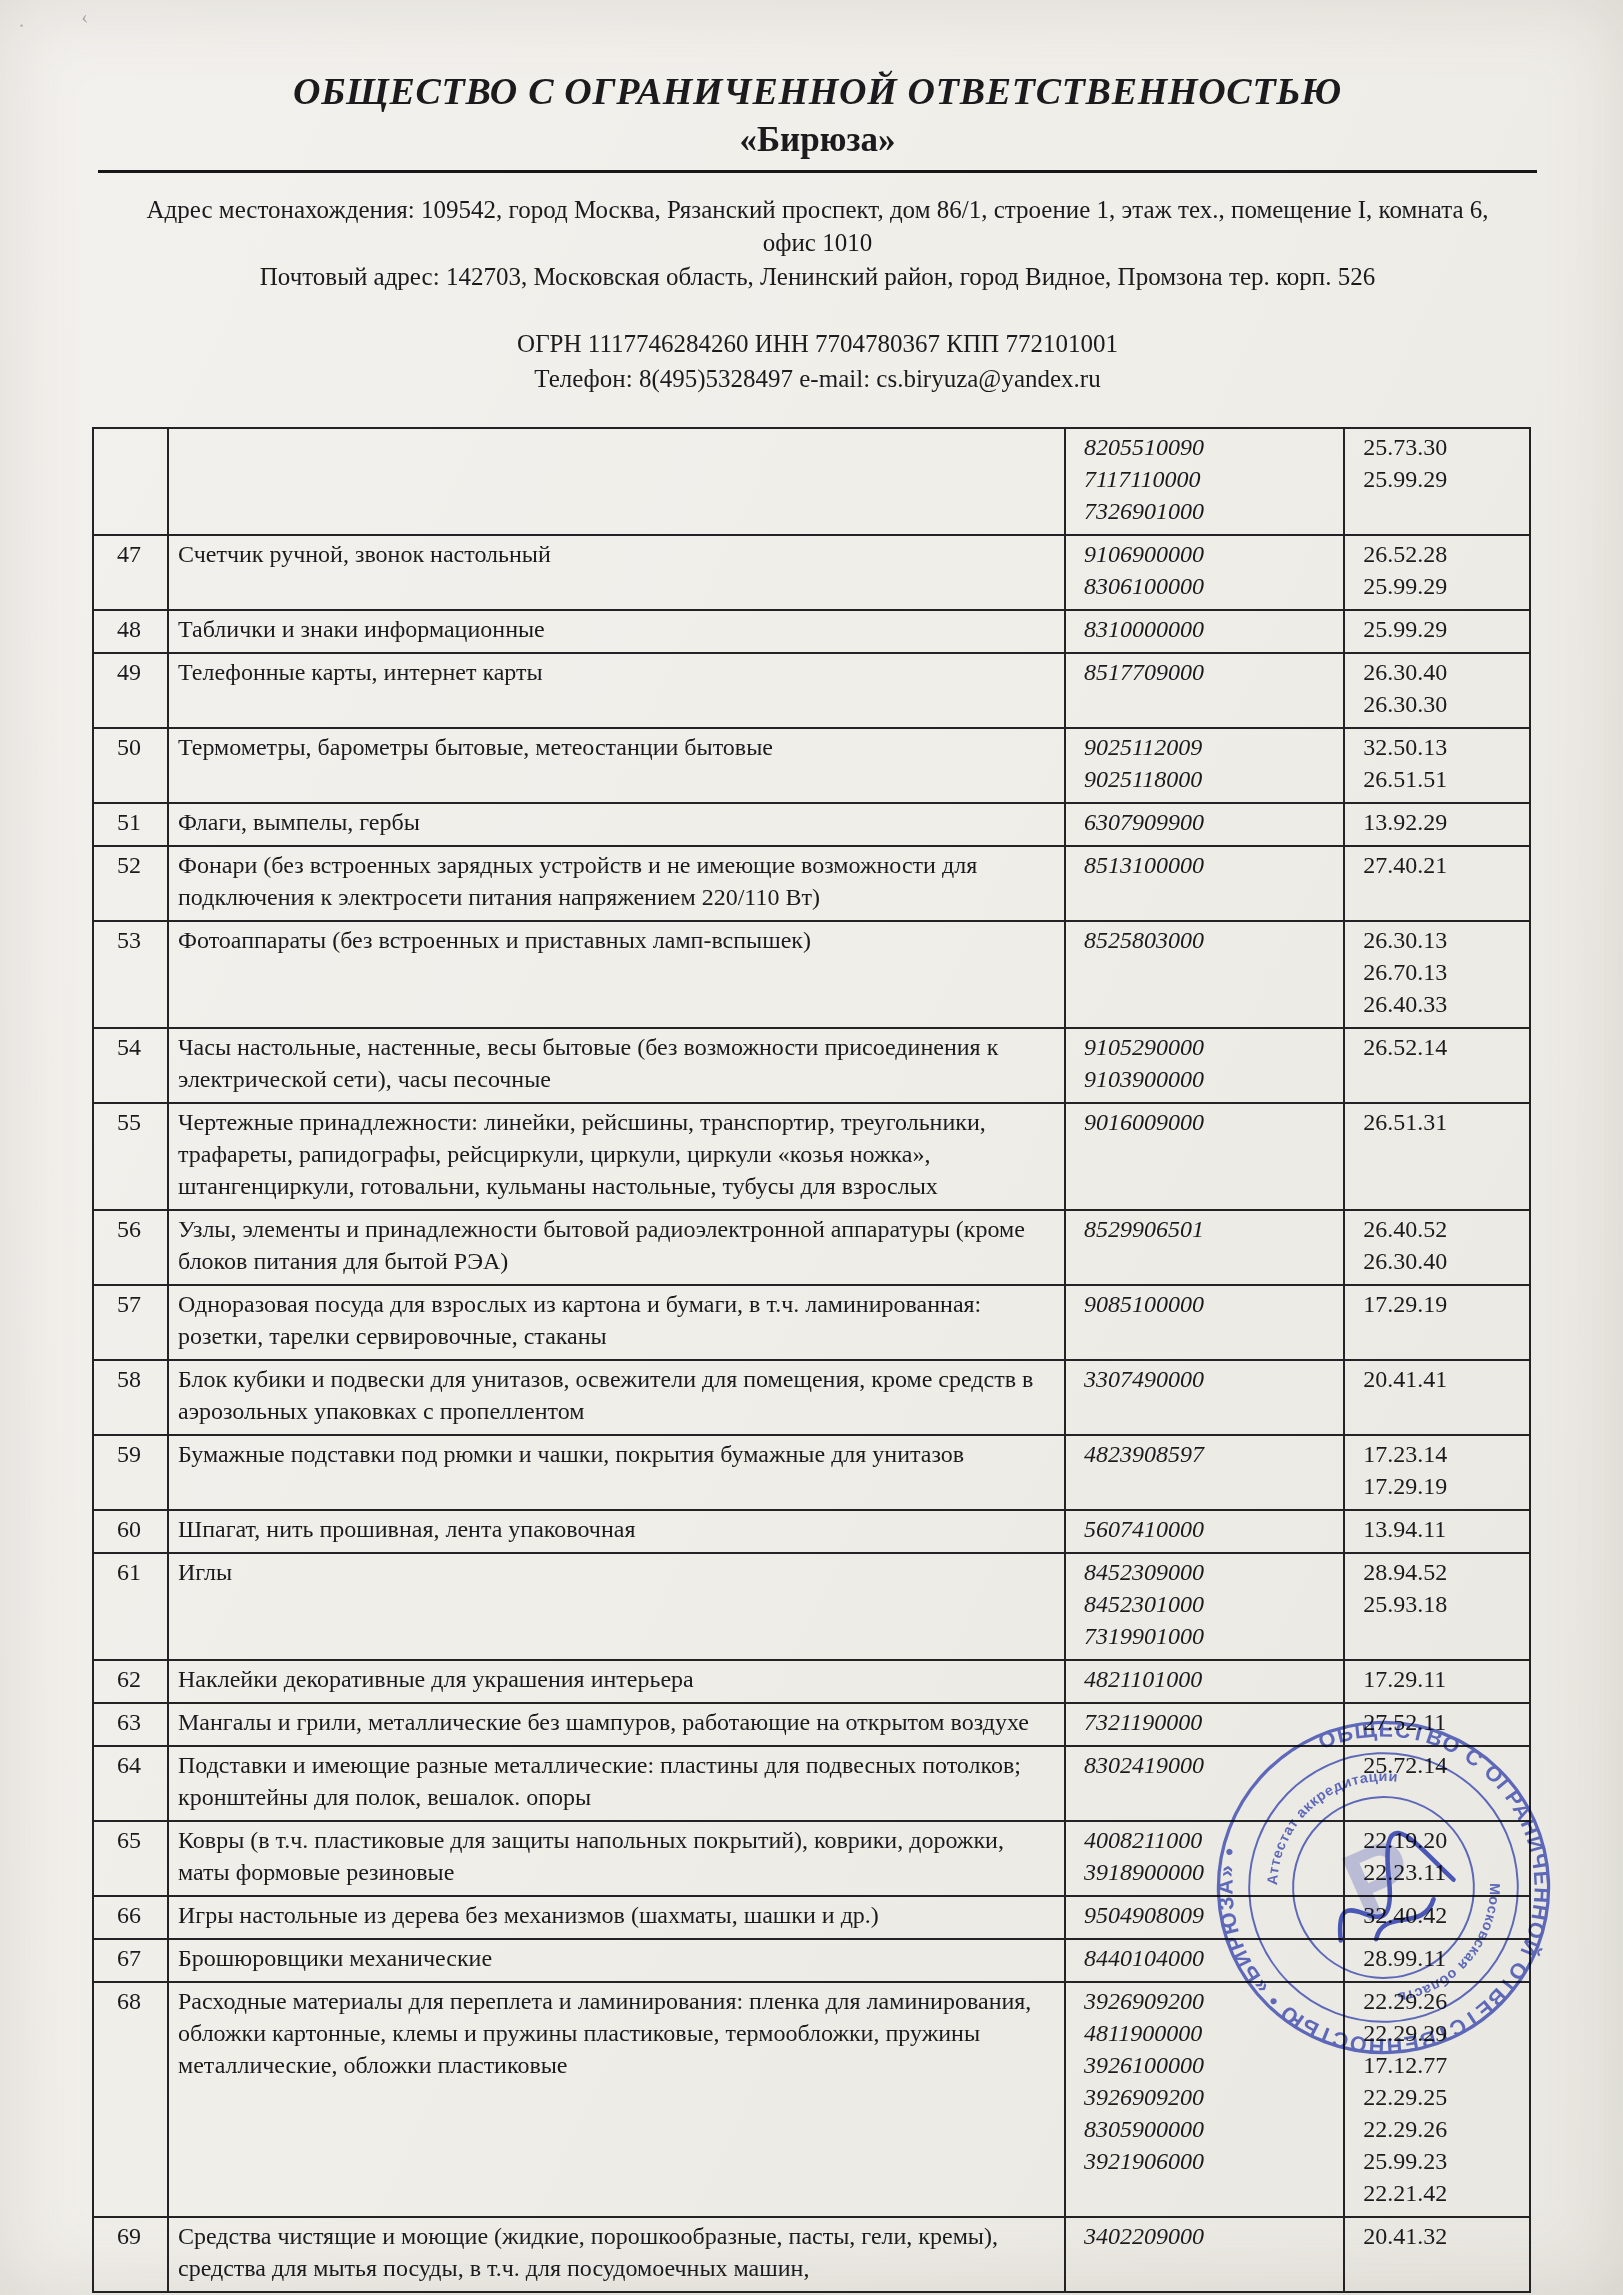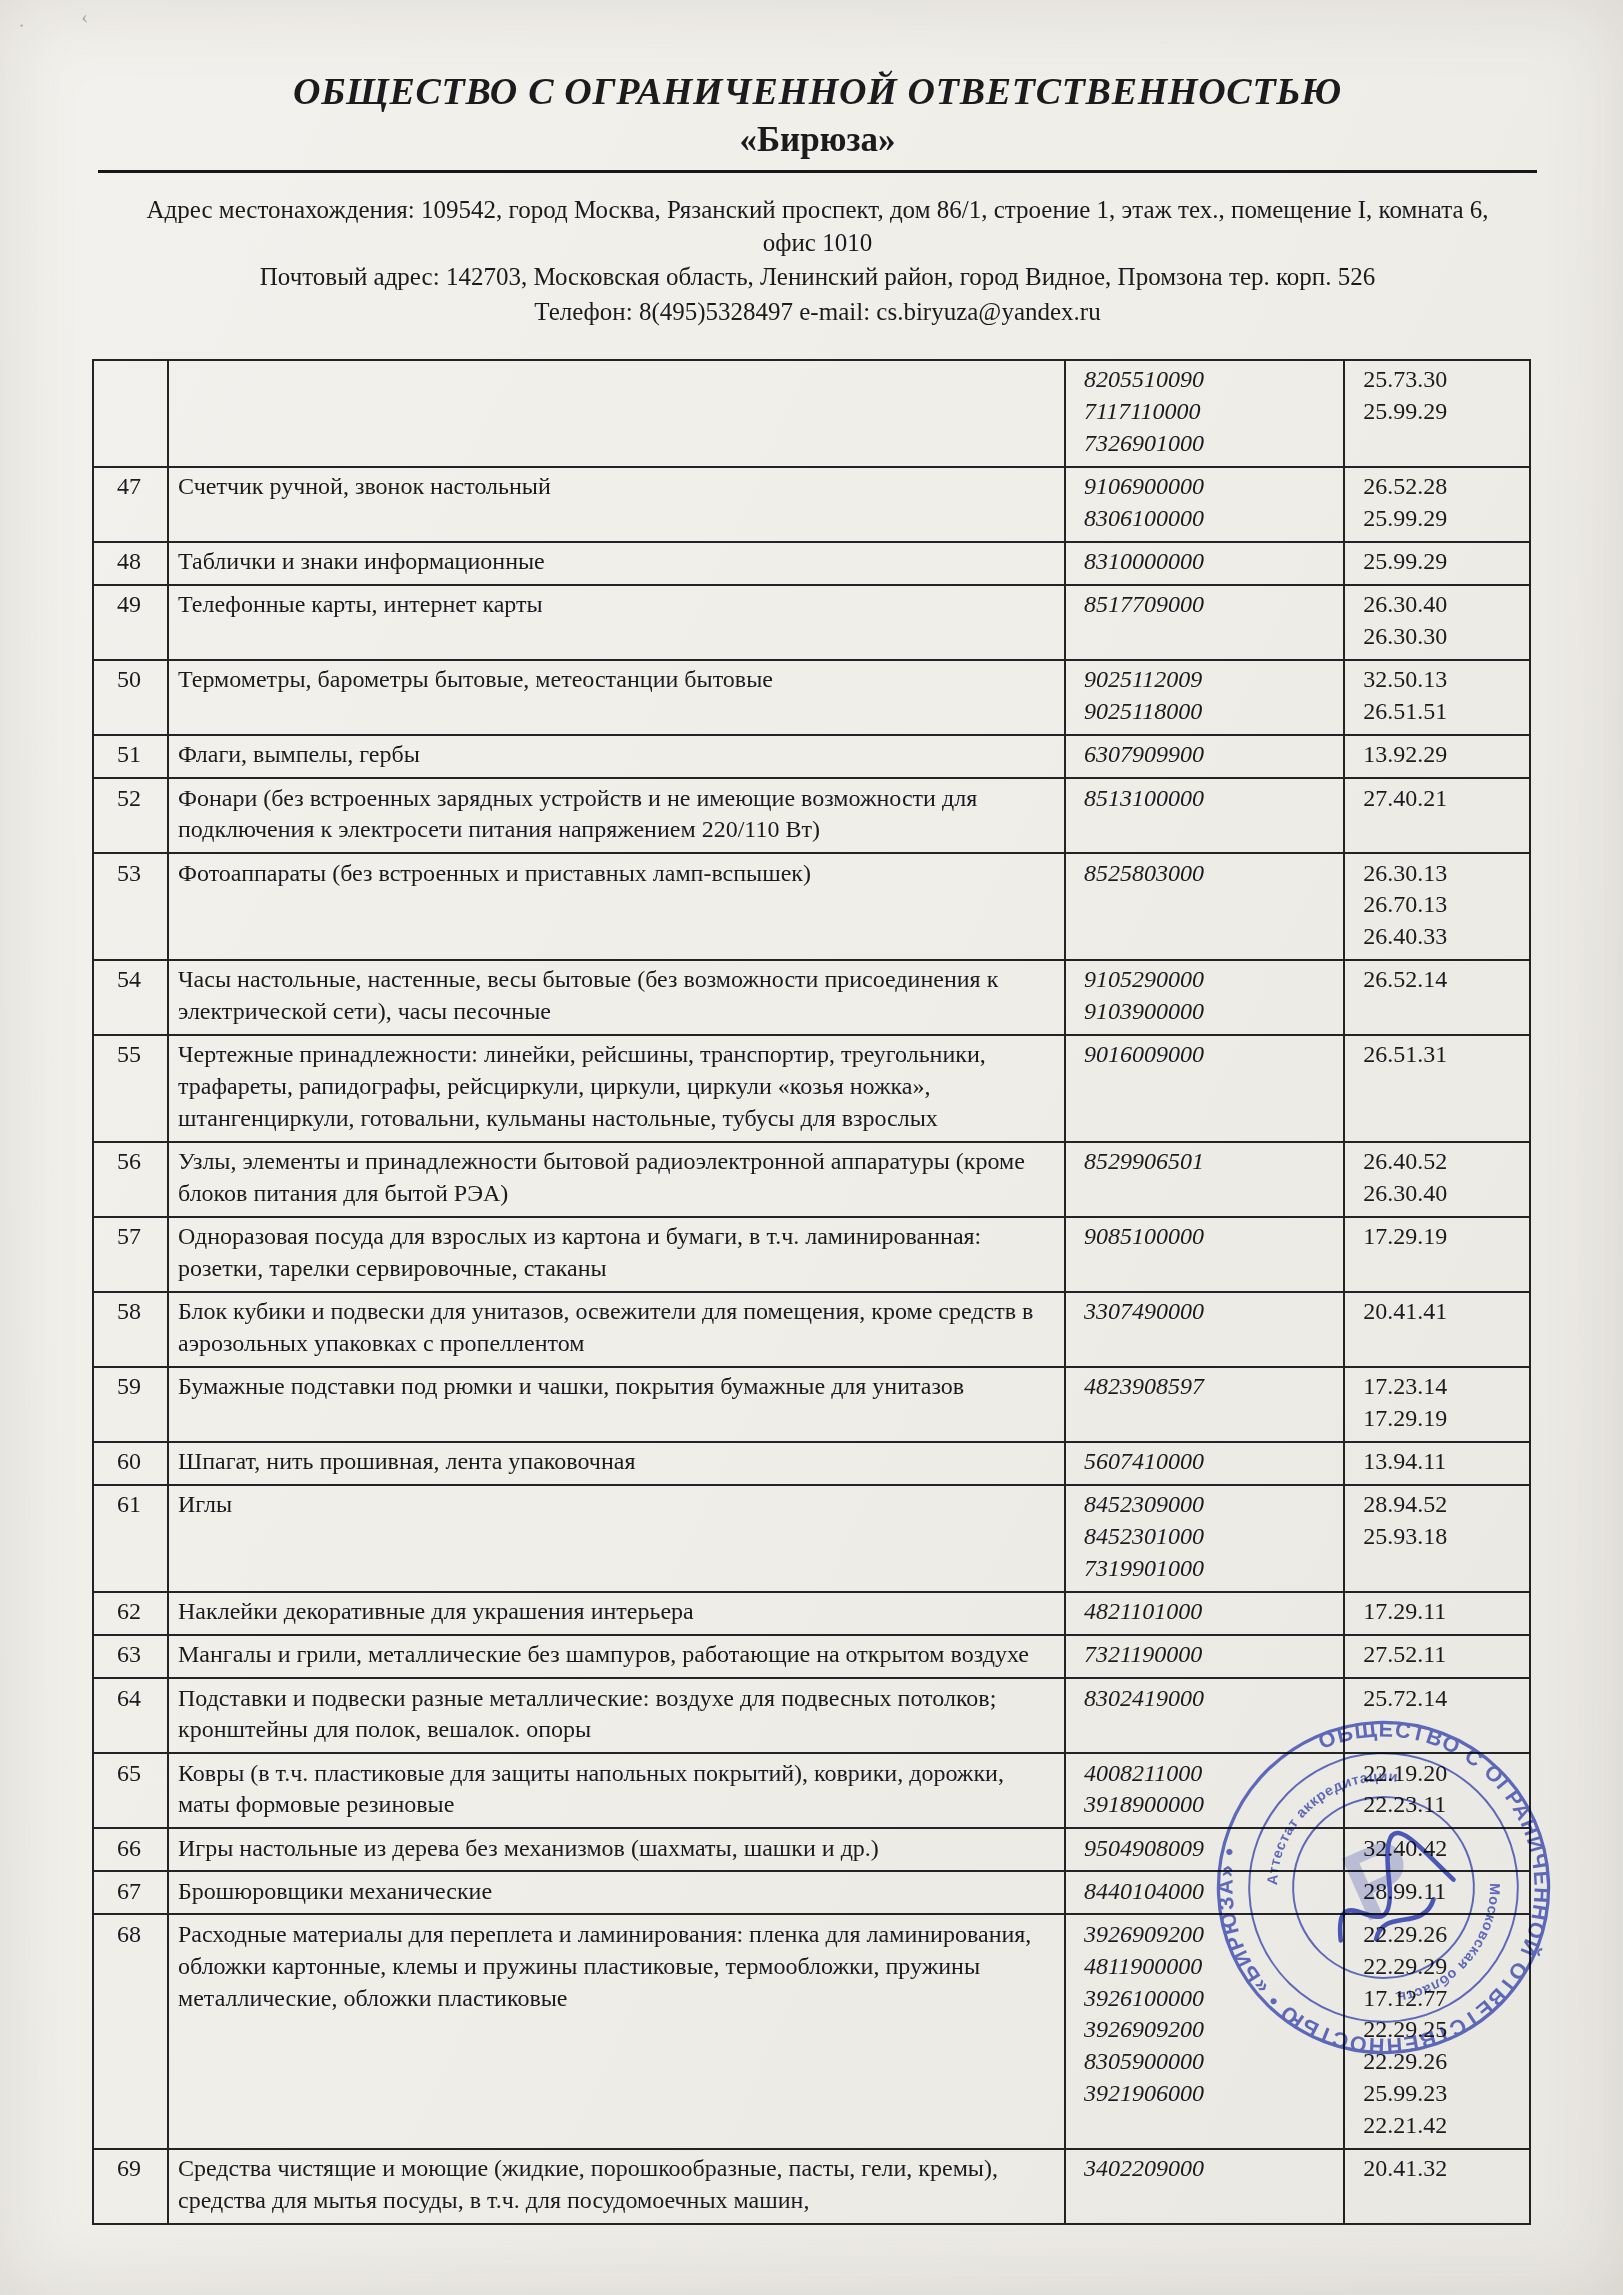--- a/index.html
+++ b/index.html
@@ -62,20 +62,21 @@
 <div class="page">
 
   <div class="pencil-mark">· ‹</div>
 
   <div class="header">
     <div class="company-type">ОБЩЕСТВО С ОГРАНИЧЕННОЙ ОТВЕТСТВЕННОСТЬЮ</div>
     <div class="company-name">«Бирюза»</div>
     <div class="rule"></div>
     <div class="addr">Адрес местонахождения: 109542, город Москва, Рязанский проспект, дом 86/1, строение 1, этаж тех., помещение I, комната 6, офис 1010</div>
     <div class="addr">Почтовый адрес: 142703, Московская область, Ленинский район, город Видное, Промзона тер. корп. 526</div>
+    <div class="addr reg">ОГРН 1117746284260 ИНН 7704780367 КПП 772101001</div>
     <div class="addr contact">Телефон: 8(495)5328497 e-mail: cs.biryuza@yandex.ru</div>
   </div>
 
   <table class="products">
     <tbody>
         <tr>
           <td class="col-num"></td>
           <td class="col-desc"></td>
           <td class="col-codes">8205510090
 7117110000
@@ -193,21 +194,21 @@
           <td class="col-okpd">17.29.11</td>
         </tr>
         <tr>
           <td class="col-num">63</td>
           <td class="col-desc">Мангалы и грили, металлические без шампуров, работающие на открытом воздухе</td>
           <td class="col-codes">7321190000</td>
           <td class="col-okpd">27.52.11</td>
         </tr>
         <tr>
           <td class="col-num">64</td>
-          <td class="col-desc">Подставки и подвески разные металлические: воздухе для подвесных потолков; кронштейны для полок, вешалок. опоры</td>
+          <td class="col-desc">Подставки и имеющие разные металлические: пластины для подвесных потолков; кронштейны для полок, вешалок. опоры</td>
           <td class="col-codes">8302419000</td>
           <td class="col-okpd">25.72.14</td>
         </tr>
         <tr>
           <td class="col-num">65</td>
           <td class="col-desc">Ковры (в т.ч. пластиковые для защиты напольных покрытий), коврики, дорожки, маты формовые резиновые</td>
           <td class="col-codes">4008211000
 3918900000</td>
           <td class="col-okpd">22.19.20
 22.23.11</td>

